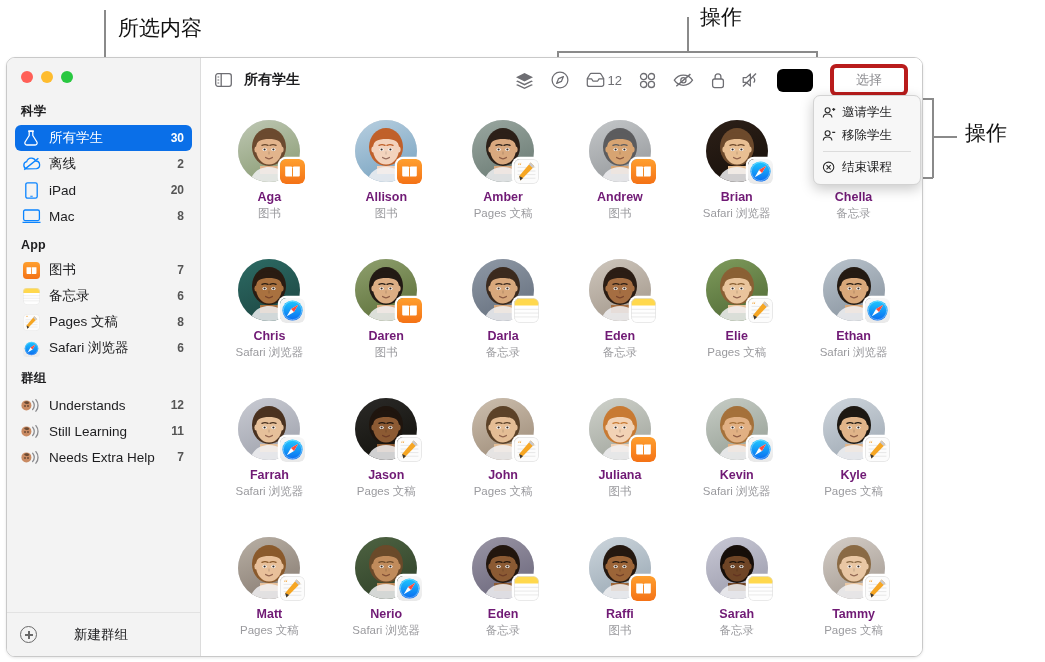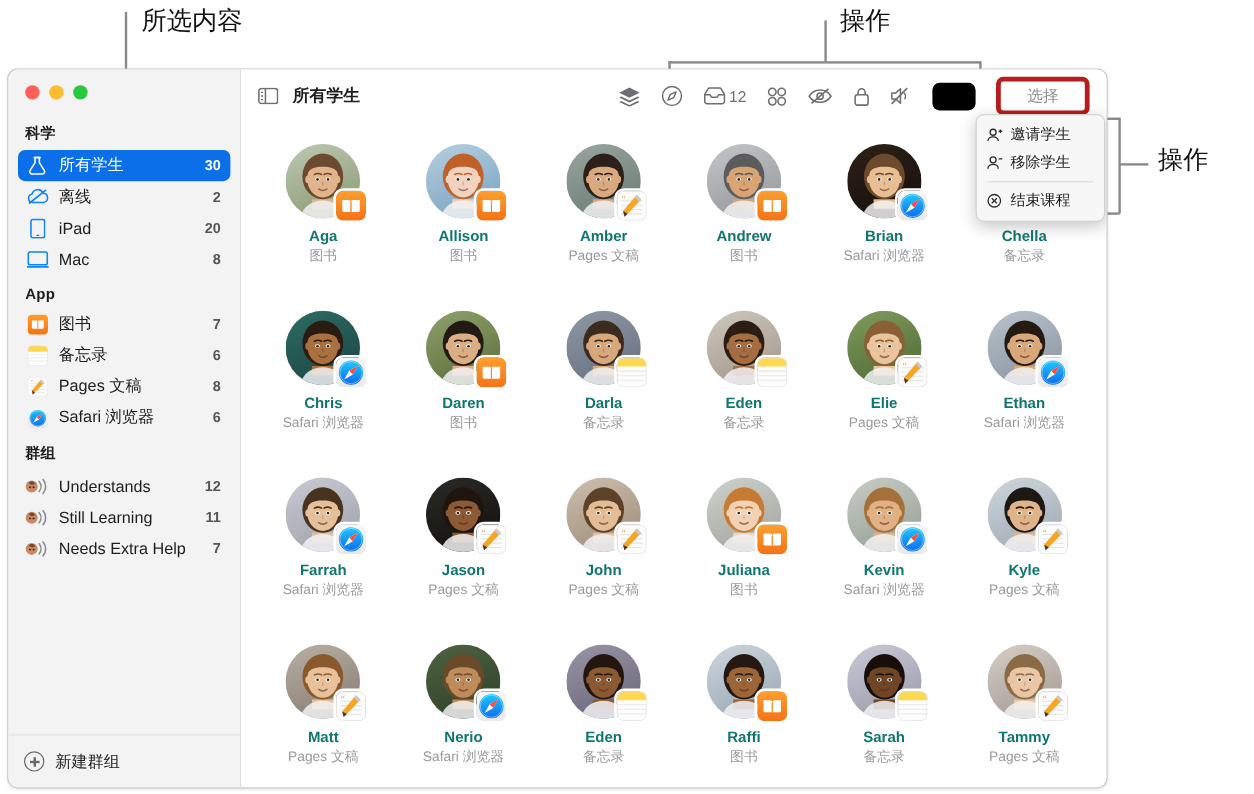--- a/index.html
+++ b/index.html
@@ -85,21 +85,21 @@
 
   .new-group {
     position: absolute;
     left: 0; bottom: 0;
     width: 100%;
     height: 44px;
     display: flex; align-items: center;
     padding-left: 13px;
     border-top: 1px solid #e2e2e2;
     background: #f3f3f3;
-    font-size: 13.5px; color: #1d1d1f;
+    font-size: 13.5px; color: #1d1d1f; gap: 28px;
   }
   .new-group .plus {
     width: 17px; height: 17px; border-radius: 50%;
     border: 1.2px solid #6a6a6a;
     margin-right: 9px;
     position: relative; flex: 0 0 17px;
   }
   .new-group .plus:before, .new-group .plus:after {
     content:""; position:absolute; background:#6a6a6a;
   }
@@ -155,21 +155,21 @@
     position: absolute; left: 0; top: 0; width: 100%; height: 100%;
   }
   .badge {
     position: absolute; right: -5px; bottom: -2px;
     width: 25px; height: 25px; border-radius: 6px;
     box-shadow: 0 0 0 2.2px #fff;
     overflow: hidden;
   }
   .c-name {
     margin-top: 8px;
-    font-size: 12.5px; font-weight: bold; color: #0f766e;
+    font-size: 12.5px; font-weight: bold; color: #701a75;
   }
   .c-app {
     margin-top: 2px;
     font-size: 11.5px; color: #9a9a9e;
   }
 
   
   .popup {
     position: absolute;
     left: 612px; top: 37px;
@@ -189,21 +189,21 @@
     gap: 6px;
   }
   .mi-sep { height:1px; background:#dcdcdc; margin: 4px 9px; }
 
   
   svg { display:block; }
 </style>
 </head>
 <body>
 
-<div class="annot-label" style="left:118px; top:3px;">所选内容</div>
+<div class="annot-label" style="left:118px; top:14px;">所选内容</div>
 <div class="annot-line" style="left:104px; top:10px; width:1.6px; height:125px;"></div>
 
 <div class="annot-label" style="left:700px; top:3px;">操作</div>
 <div class="annot-line" style="left:687px; top:17px; width:1.6px; height:35px;"></div>
 <div class="annot-line" style="left:557px; top:51px; width:260px; height:1.6px;"></div>
 <div class="annot-line" style="left:557px; top:51px; width:1.6px; height:10px;"></div>
 <div class="annot-line" style="left:816px; top:51px; width:1.6px; height:10px;"></div>
 
 <div class="annot-label" style="left:965px; top:119px;">操作</div>
 <div class="annot-line" style="left:932px; top:98px; width:1.6px; height:80px;"></div>

